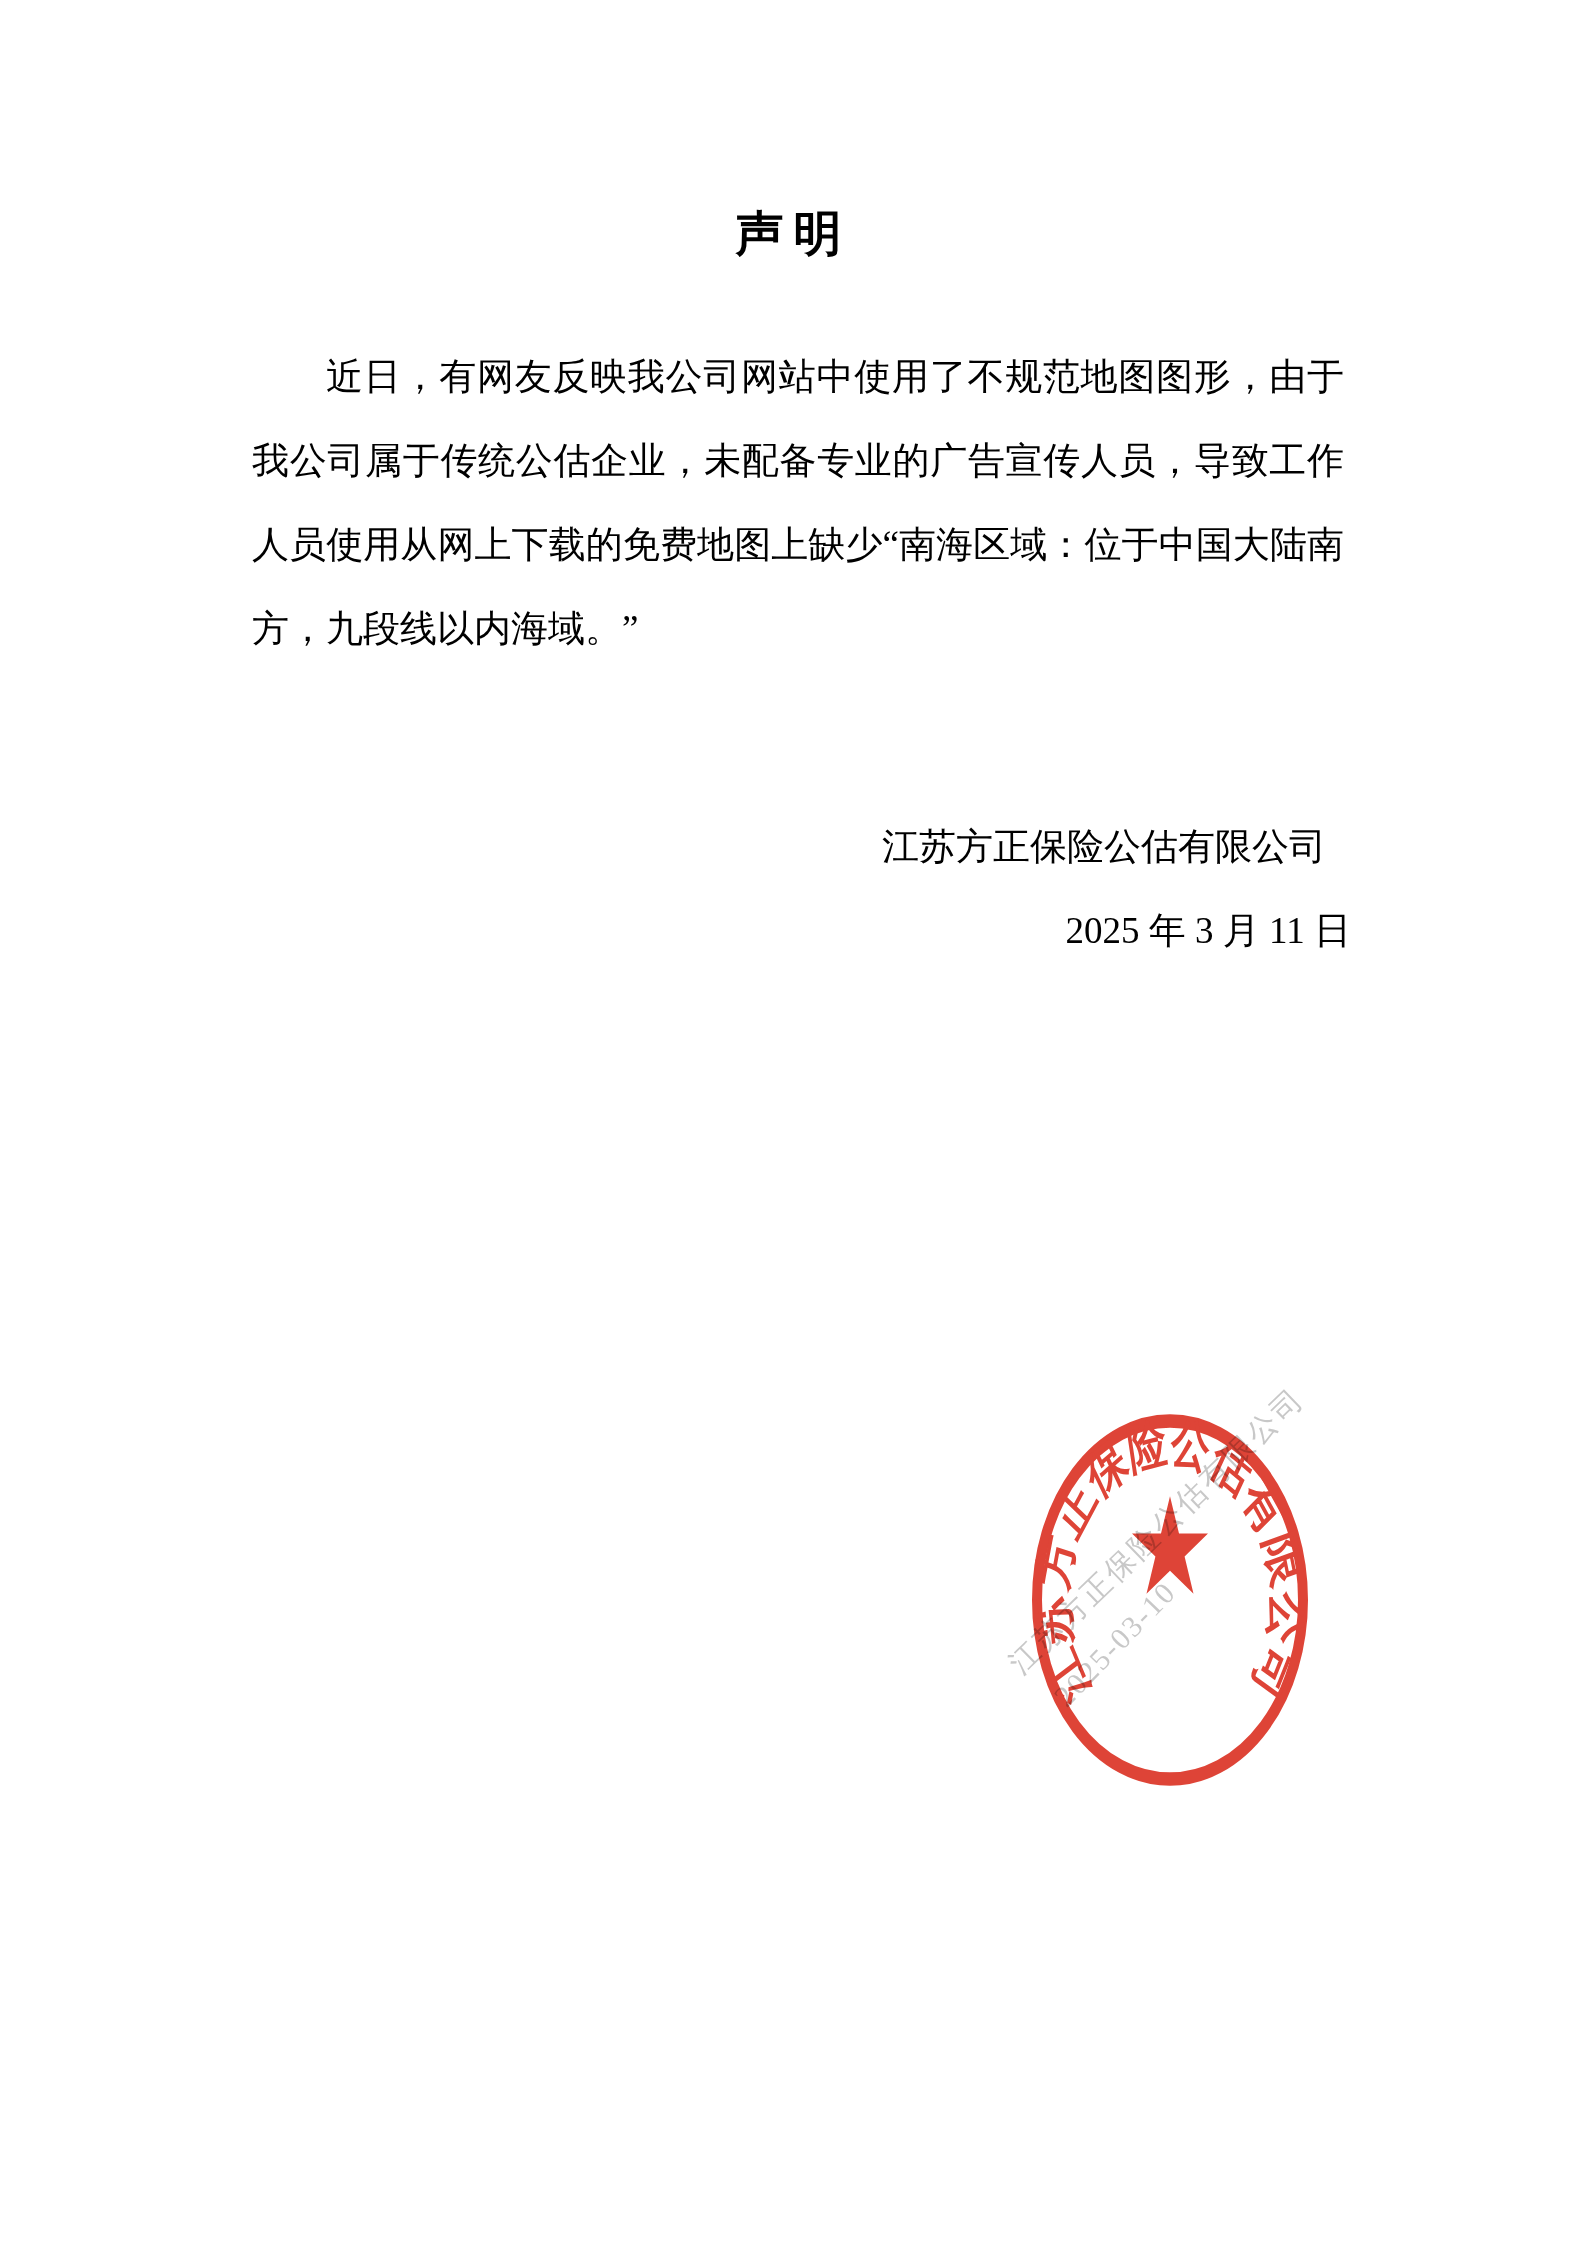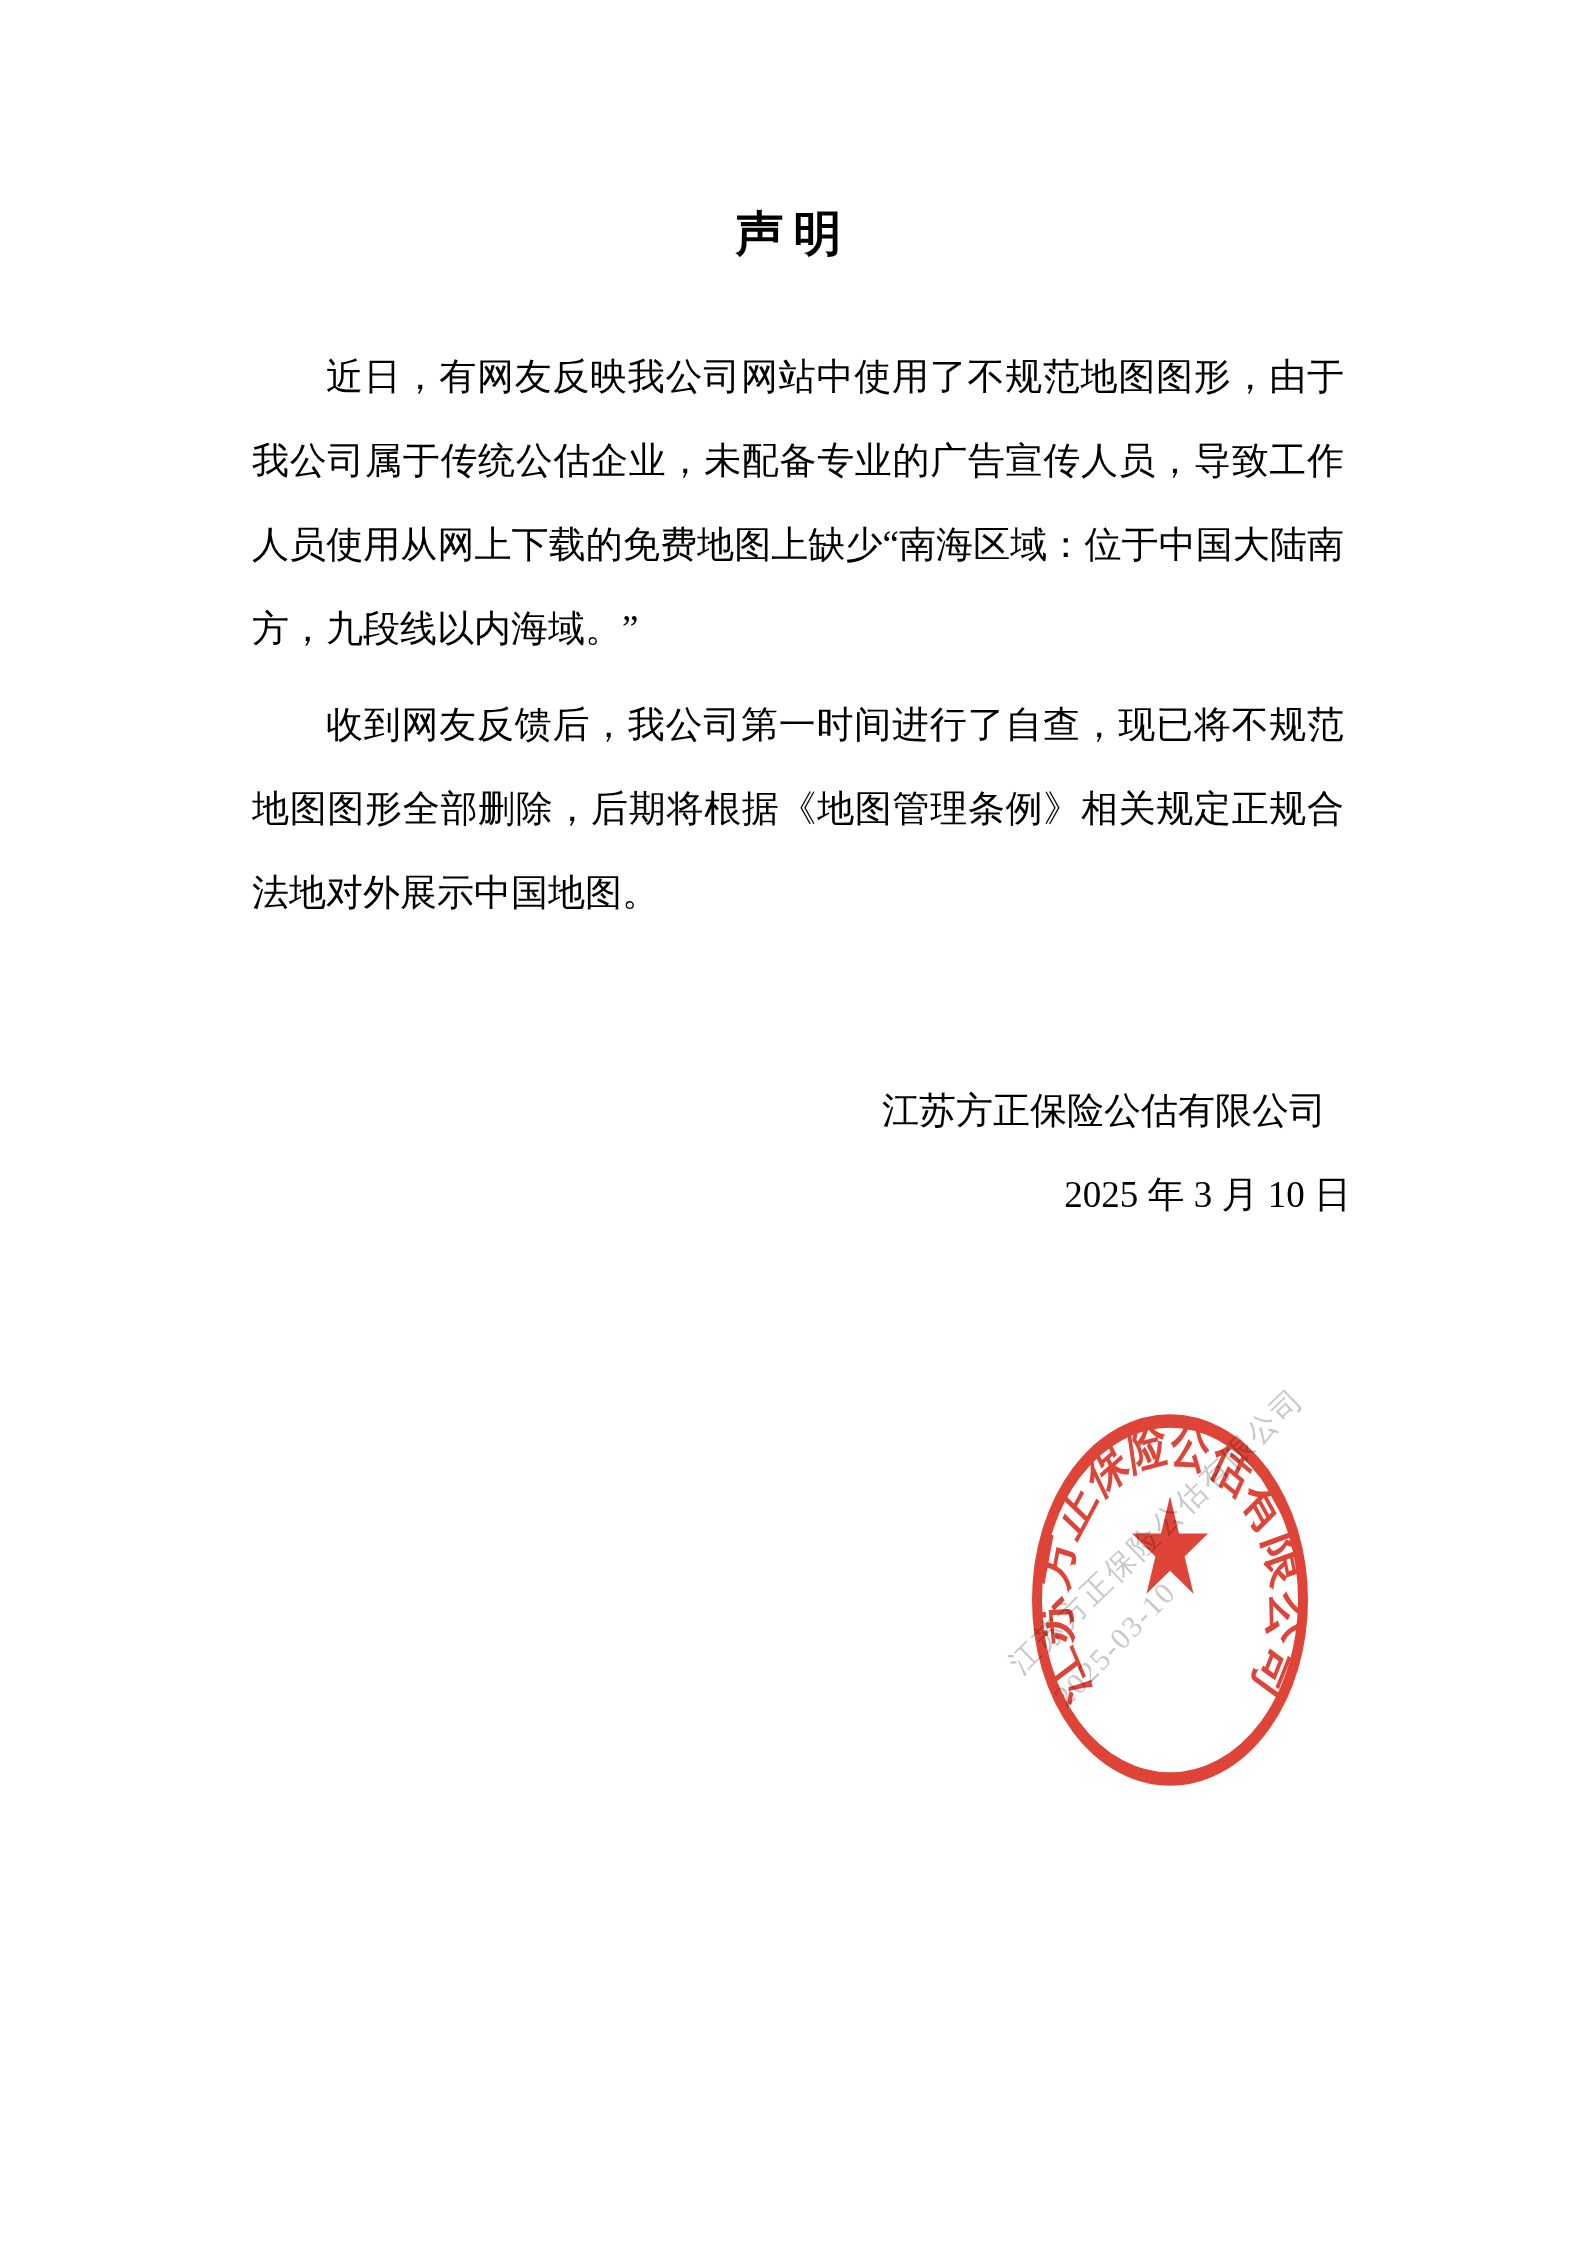--- a/index.html
+++ b/index.html
@@ -79,26 +79,25 @@
 </style>
 </head>
 <body>
 
 <div class="page">
 
   <h1 class="doc-title">声明</h1>
 
   <div class="doc-body">
     <p class="para">近日，有网友反映我公司网站中使用了不规范地图图形，由于我公司属于传统公估企业，未配备专业的广告宣传人员，导致工作人员使用从网上下载的免费地图上缺少“南海区域：位于中国大陆南方，九段线以内海域。”</p>
-    <p class="para">收到网友反馈后，我公司第一时间进行了自查，现已将不规范地图图形全部删除，后期将根据《地图管理条例》相关规定正规合法地对外展示中国地图。</p>
   </div>
 
   <div class="sign-block">
     <div class="sig">江苏方正保险公估有限公司</div>
-    <div class="date">2025 年 3 月 10 日</div>
+    <div class="date">2025 年 3 月 11 日</div>
   </div>
 
   <div class="watermark wm1">江苏方正保险公估有限公司</div>
   <div class="watermark wm2">2025-03-10</div>
 
   <svg class="seal" viewBox="0 0 300 300" preserveAspectRatio="none">
     <circle cx="150" cy="150" r="133" fill="none" stroke-width="10" stroke="#dd3a2c"></circle>
     <polygon points="150,73 159,100.6 188,100.6 164.6,117.7 173.5,145.4 150,128.3 126.5,145.4 135.4,117.7 112,100.6 141,100.6" fill="#dd3a2c"></polygon>
     <path id="sealArcPath" d="M 71.1 216.2 A 103 103 0 1 1 228.9 216.2" fill="none"></path>
     <text class="seal-arc-text" fill="#dd3a2c">

